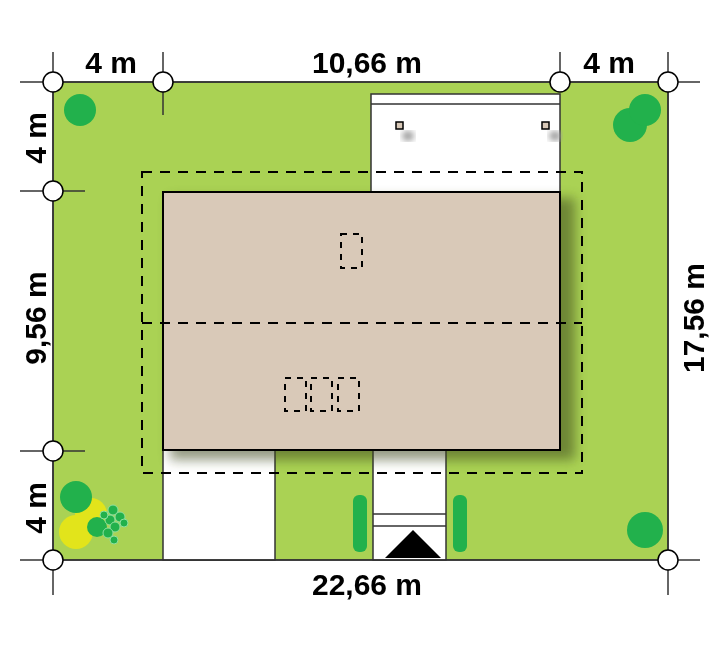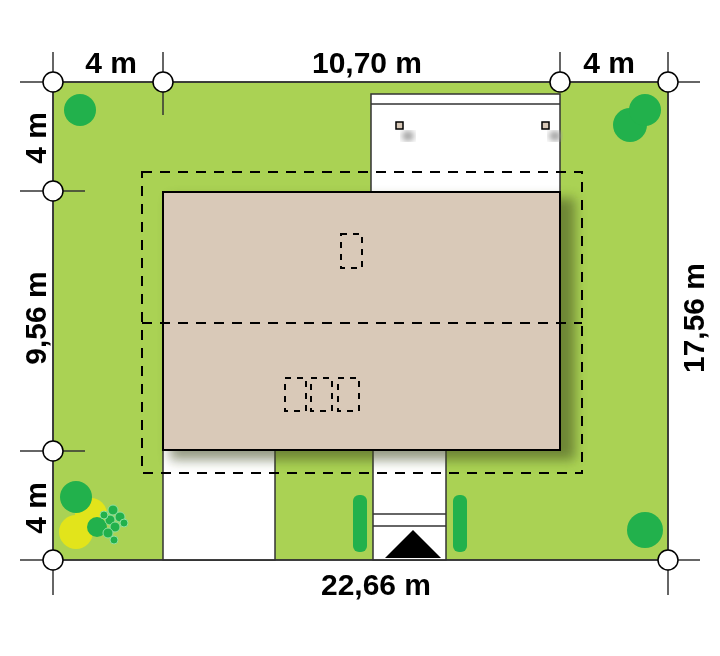--- a/index.html
+++ b/index.html
@@ -93,19 +93,19 @@
     <circle cx="560" cy="82" r="10"></circle>
     <circle cx="668" cy="82" r="10"></circle>
     <circle cx="53" cy="191" r="10"></circle>
     <circle cx="53" cy="451" r="10"></circle>
     <circle cx="53" cy="560" r="10"></circle>
     <circle cx="668" cy="560" r="10"></circle>
   </g>
 </svg>
 
 <div class="dim hor" style="left:111px;top:63px;">4 m</div>
-<div class="dim hor" style="left:367px;top:63px;">10,70 m</div>
+<div class="dim hor" style="left:367px;top:63px;">10,66 m</div>
 <div class="dim hor" style="left:609px;top:63px;">4 m</div>
 <div class="dim vert" style="left:36px;top:138px;">4 m</div>
 <div class="dim vert" style="left:36px;top:318px;">9,56 m</div>
 <div class="dim vert" style="left:36px;top:508px;">4 m</div>
 <div class="dim vert" style="left:694px;top:318px;">17,56 m</div>
-<div class="dim hor" style="left:376px;top:585px;">22,66 m</div>
+<div class="dim hor" style="left:367px;top:585px;">22,66 m</div>
 
 </body></html>

